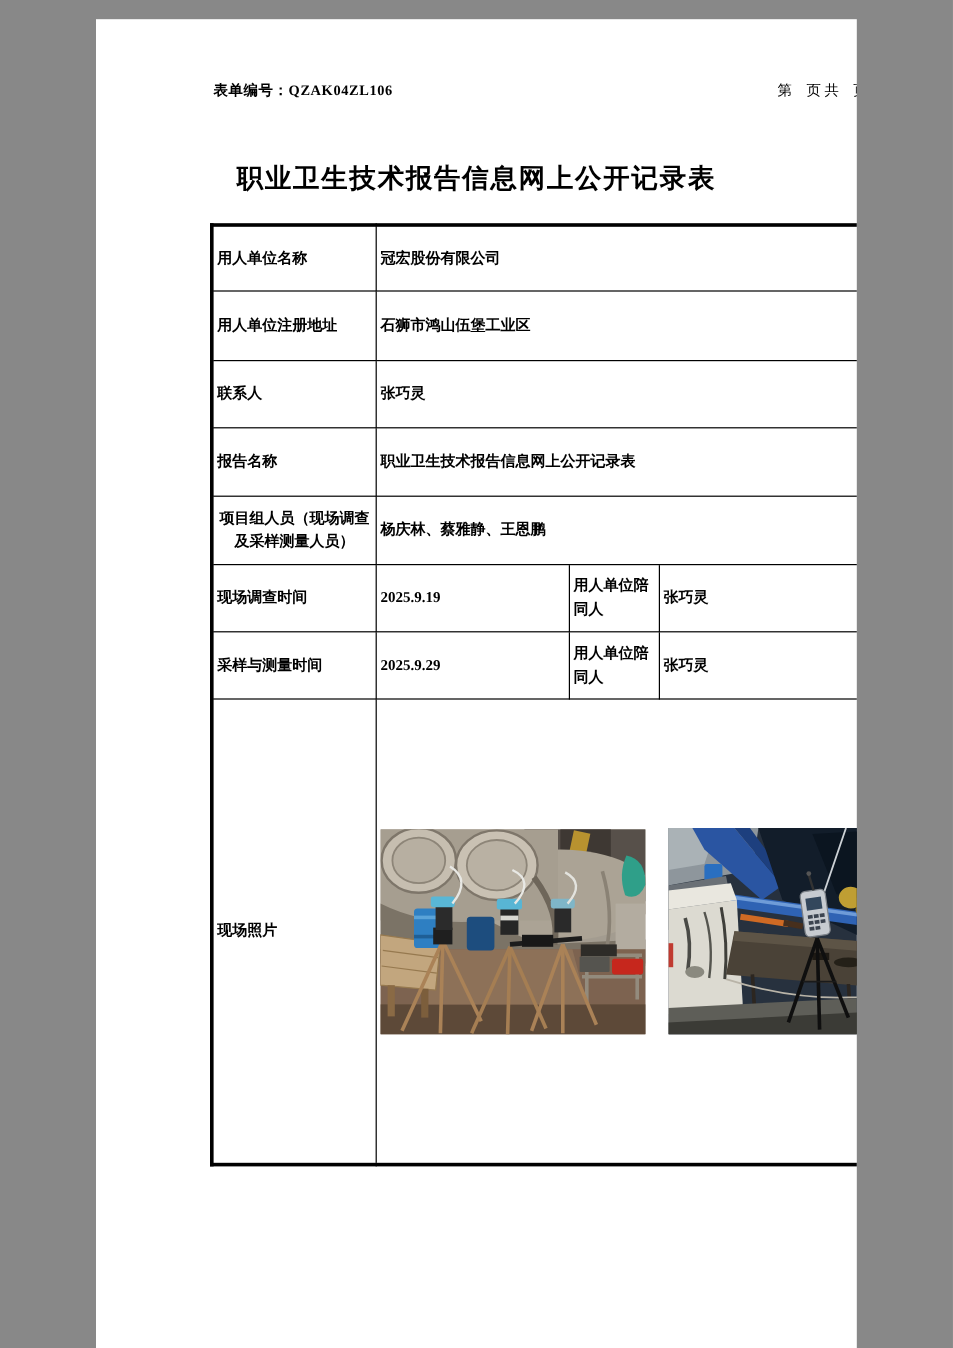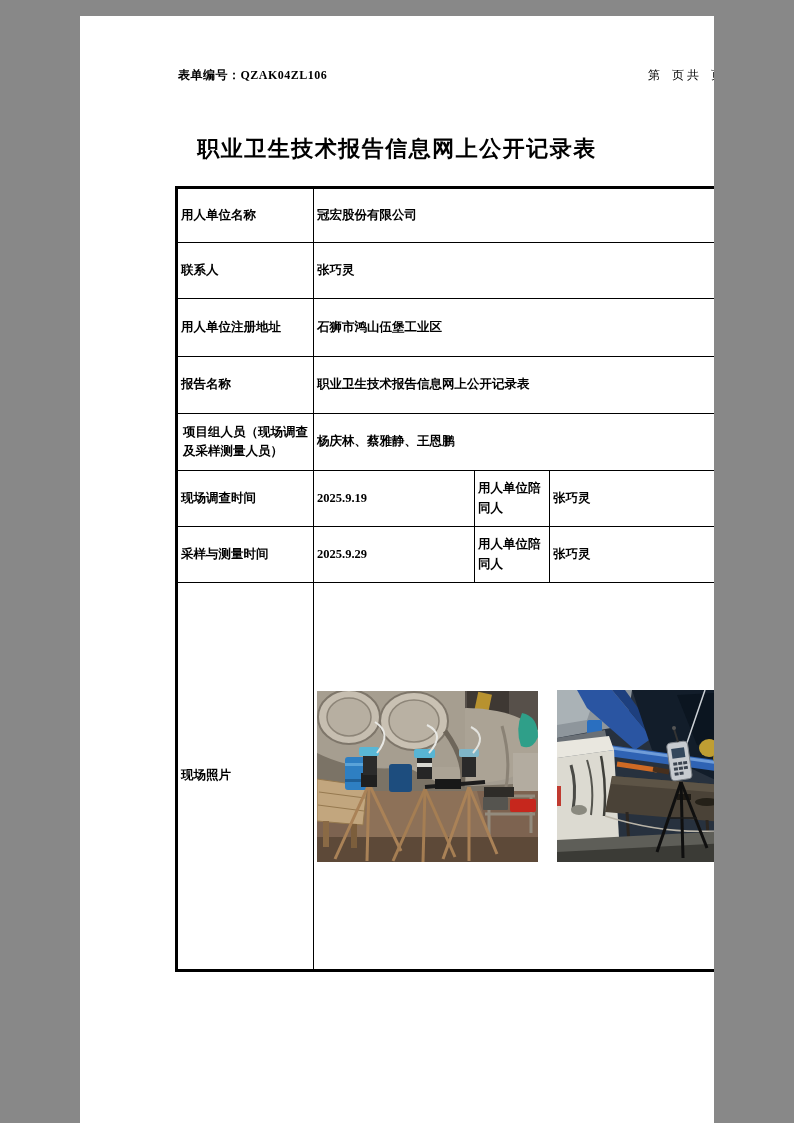--- a/index.html
+++ b/index.html
@@ -88,34 +88,34 @@
       <col style="width:137px">
         <col style="width:161px">
         <col style="width:75px">
         <col style="width:242px">
     </colgroup>
     <tbody>
       <tr style="height:55px">
         <td>用人单位名称</td>
         <td colspan="3">冠宏股份有限公司</td>
       </tr>
+      <tr style="height:58px">
+        <td>用人单位注册地址</td>
+        <td colspan="3">石狮市鸿山伍堡工业区</td>
+      </tr>
       <tr style="height:56px">
         <td>联系人</td>
         <td colspan="3">张巧灵</td>
       </tr>
-      <tr style="height:58px">
-        <td>用人单位注册地址</td>
-        <td colspan="3">石狮市鸿山伍堡工业区</td>
-      </tr>
       <tr style="height:57px">
         <td>报告名称</td>
         <td colspan="3">职业卫生技术报告信息网上公开记录表</td>
       </tr>
       <tr style="height:57px">
-        <td style="text-align:left;padding:2px 5px;">项目组人员（现场调查及采样测量人员）</td>
+        <td style="text-align:center;padding:2px 5px;">项目组人员（现场调查及采样测量人员）</td>
         <td colspan="3">杨庆林、蔡雅静、王恩鹏</td>
       </tr>
       <tr style="height:56px">
         <td>现场调查时间</td>
         <td>2025.9.19</td>
         <td class="companion-cell">用人单位陪同人</td>
         <td>张巧灵</td>
       </tr>
       <tr style="height:56px">
         <td>采样与测量时间</td>

